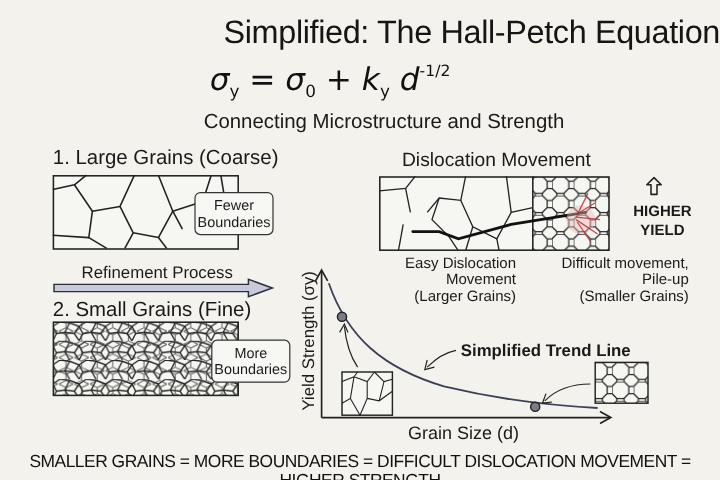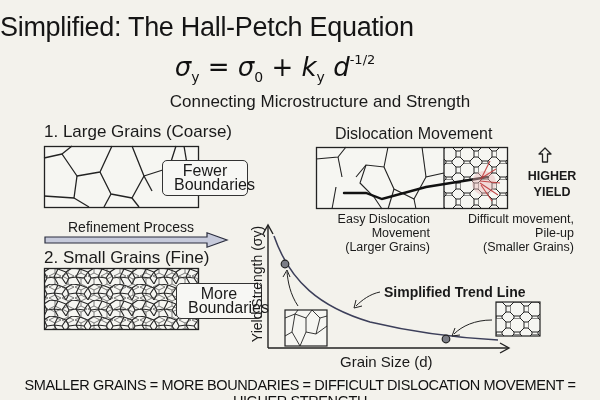--- a/index.html
+++ b/index.html
@@ -5,38 +5,38 @@
   html, body { margin: 0; padding: 0; }
   body {
     width: 600px; height: 400px; overflow: hidden;
     background: #f3f2ec;
     font-family: "Liberation Sans", sans-serif;
     color: #1a1a1a;
     position: relative;
   }
   .abs { position: absolute; }
   .title {
-    left: 0; width: 600px; top: 12px; text-align: left;
+    left: 0; width: 600px; top: 12px; text-align: right;
     font-size: 27px; letter-spacing: -0.3px; color: #151515;
   }
   .equation {
     left: 0; width: 550px; top: 52px; text-align: center;
     font-family: "DejaVu Sans", sans-serif; font-size: 26px; color: #111;
   }
   .equation i { font-style: italic; }
   .equation sub { font-size: 14px; vertical-align: -6px; font-style: normal; }
   .equation sup { font-size: 13px; vertical-align: 12px; }
   .subtitle {
     left: 0; width: 600px; top: 92px; text-align: center;
     font-size: 17px; color: #1a1a1a; padding-left: 20px;
   }
   .section-label { font-size: 17px; color: #1a1a1a; white-space: nowrap; }
   .callout {
     background: #f7f7f4; border: 1.3px solid #333; border-radius: 5px;
-    font-size: 16px; text-align: center; line-height: 14px; padding: 3px 11px;
+    font-size: 12px; text-align: center; line-height: 14px; padding: 3px 1px;
   }
   .small-caption { font-size: 12.5px; text-align: right; line-height: 14px; color: #1a1a1a; }
   .bold-caption { font-size: 13px; font-weight: bold; text-align: center; line-height: 16px; color: #1a1a1a; }
   .footer {
     left: 0; width: 600px; top: 377px; text-align: center;
     font-size: 14.5px; letter-spacing: -0.4px; color: #111;
   }
   svg { position: absolute; overflow: visible; }
 </style>
 </head>

